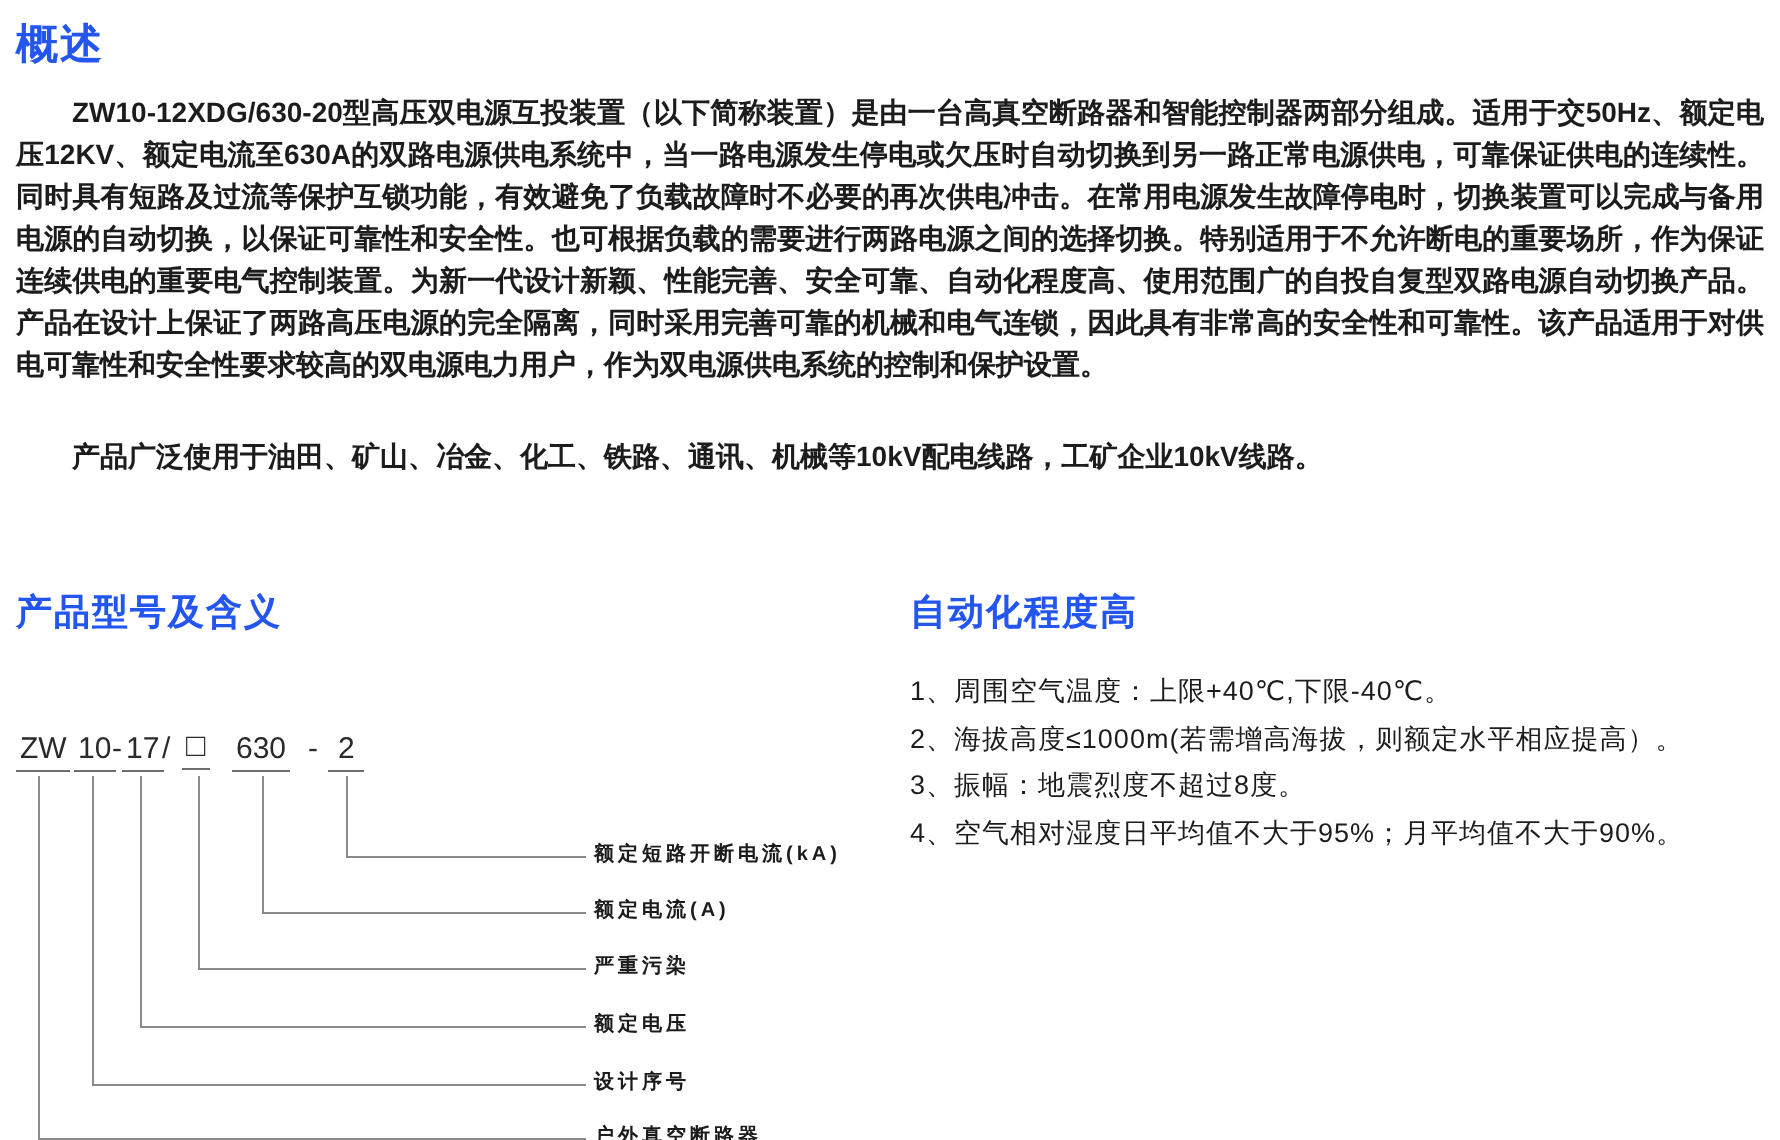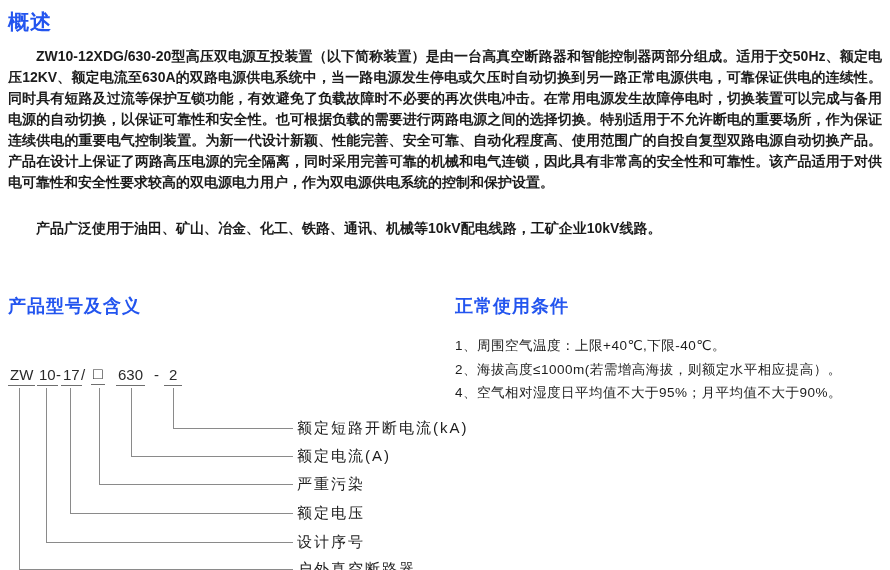--- a/index.html
+++ b/index.html
@@ -55,24 +55,25 @@
   .vline {
     position: absolute; width: 1px;
     background: var(--line);
   }
   .hline {
     position: absolute; height: 1px;
     background: var(--line);
   }
   .dlabel {
     position: absolute; left: 289px;
-    font-size: 15px; line-height: 20px;
+    font-size: 10px; line-height: 20px;
     letter-spacing: 2px;
     white-space: nowrap;
     color: var(--text);
+    font-weight: bold;
   }
   
   .conditions {
     position: absolute; left: 455px; top: 334px;
     list-style: none;
   }
   .conditions li {
     font-size: 13.5px; line-height: 23.5px;
     white-space: nowrap;
     color: var(--text);
@@ -83,21 +84,21 @@
 <body>
 
 <div class="h1">概述</div>
 
 <div class="overview-body">
   <p>ZW10-12XDG/630-20型高压双电源互投装置（以下简称装置）是由一台高真空断路器和智能控制器两部分组成。适用于交50Hz、额定电压12KV、额定电流至630A的双路电源供电系统中，当一路电源发生停电或欠压时自动切换到另一路正常电源供电，可靠保证供电的连续性。同时具有短路及过流等保护互锁功能，有效避免了负载故障时不必要的再次供电冲击。在常用电源发生故障停电时，切换装置可以完成与备用电源的自动切换，以保证可靠性和安全性。也可根据负载的需要进行两路电源之间的选择切换。特别适用于不允许断电的重要场所，作为保证连续供电的重要电气控制装置。为新一代设计新颖、性能完善、安全可靠、自动化程度高、使用范围广的自投自复型双路电源自动切换产品。产品在设计上保证了两路高压电源的完全隔离，同时采用完善可靠的机械和电气连锁，因此具有非常高的安全性和可靠性。该产品适用于对供电可靠性和安全性要求较高的双电源电力用户，作为双电源供电系统的控制和保护设置。</p>
   <p>产品广泛使用于油田、矿山、冶金、化工、铁路、通讯、机械等10kV配电线路，工矿企业10kV线路。</p>
 </div>
 
 <div class="h2 left">产品型号及含义</div>
-<div class="h2 right">正常使用条件</div>
+<div class="h2 right">自动化程度高</div>
 
 <div class="diagram">
 
   <span class="seg u" style="left:0px;">ZW</span>
   <span class="seg u" style="left:29px;">10</span>
   <span class="seg" style="left:48px;">-</span>
   <span class="seg u" style="left:53px;">17</span>
   <span class="seg" style="left:73px;">/</span>
   <span class="seg u box-seg" style="left:83px;">□</span>
   <span class="seg u" style="left:108px;">630</span>
@@ -122,14 +123,15 @@
   <div class="dlabel" style="top:80px;">额定电流(A)</div>
   <div class="dlabel" style="top:108px;">严重污染</div>
   <div class="dlabel" style="top:137px;">额定电压</div>
   <div class="dlabel" style="top:166px;">设计序号</div>
   <div class="dlabel" style="top:193px;">户外真空断路器</div>
 </div>
 
 <ul class="conditions">
   <li>1、周围空气温度：上限+40℃,下限-40℃。</li>
   <li>2、海拔高度≤1000m(若需增高海拔，则额定水平相应提高）。</li>
+  <li>3、振幅：地震烈度不超过8度。</li>
   <li>4、空气相对湿度日平均值不大于95%；月平均值不大于90%。</li>
 </ul>
 
 </body></html>

